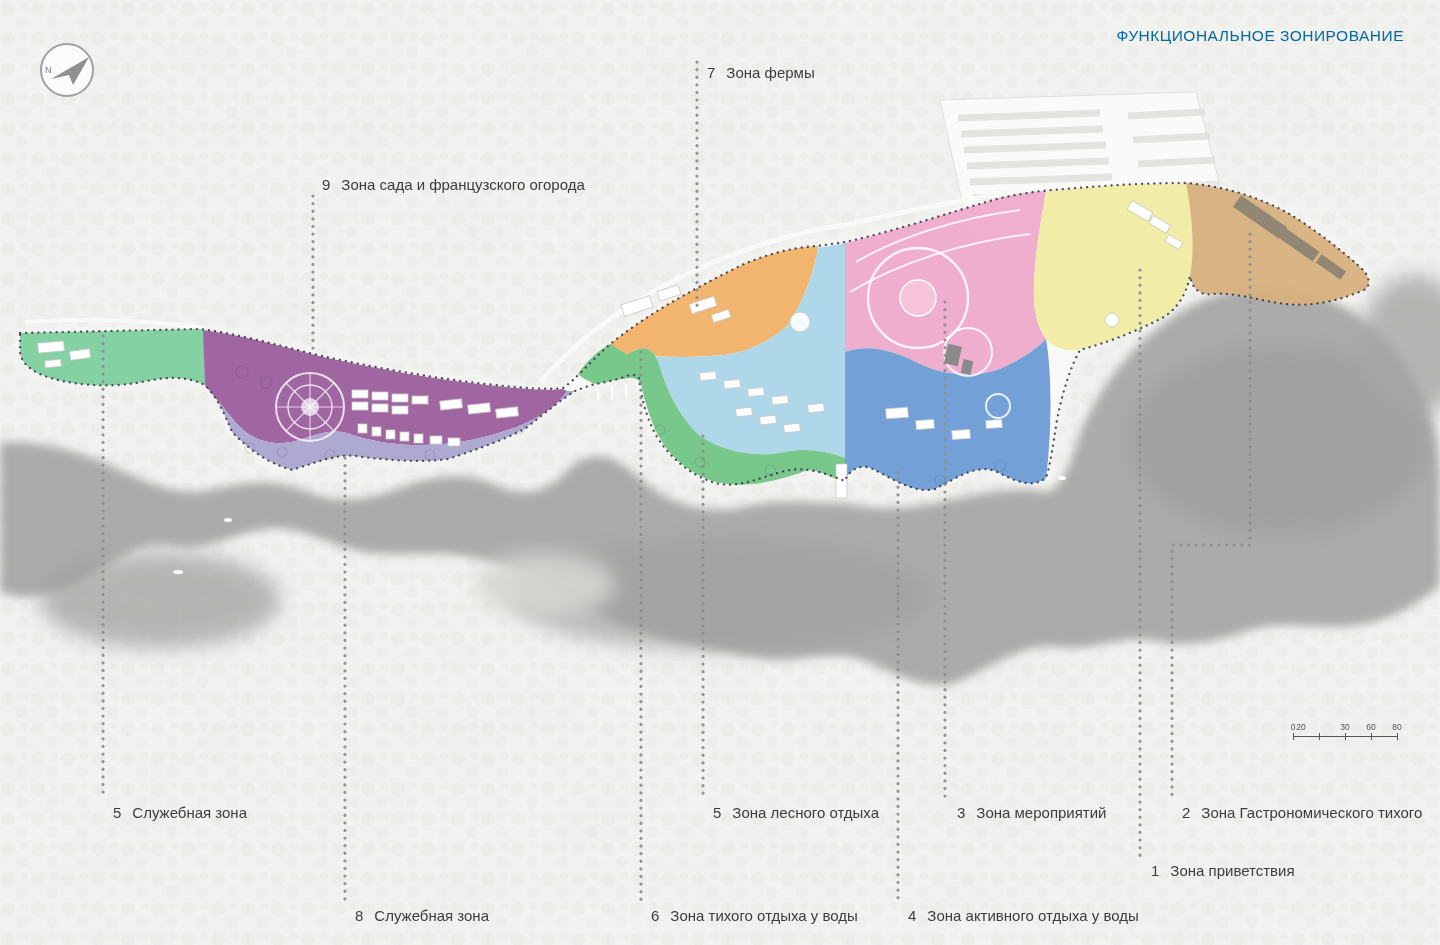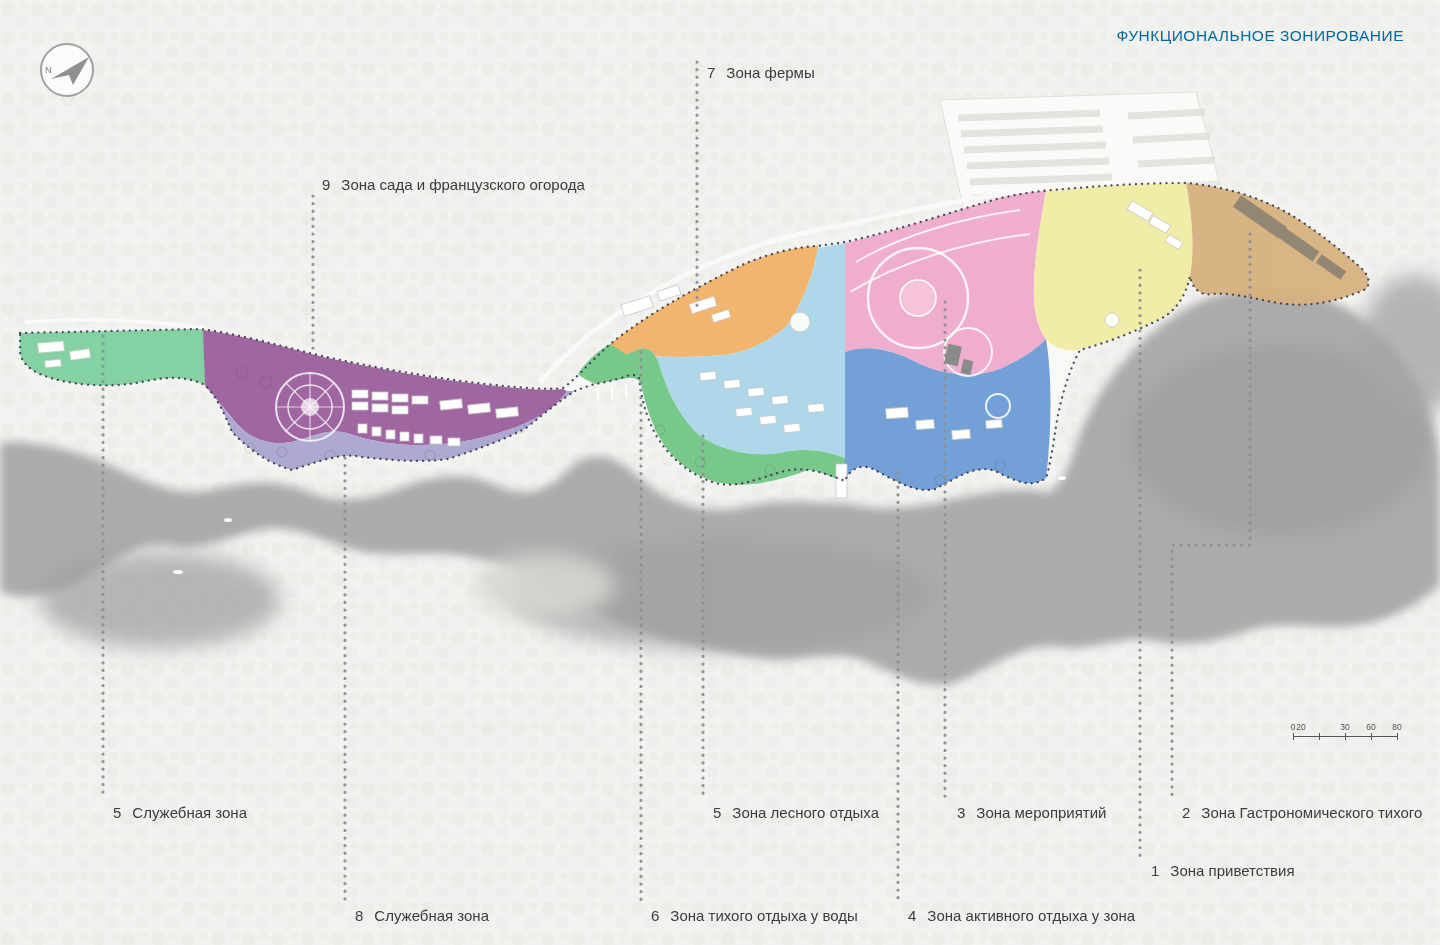--- a/index.html
+++ b/index.html
@@ -252,21 +252,21 @@
 <div class="zl" style="left:651px;top:907px">
       <span>6</span>
       <span>Зона тихого отдыха у воды</span>
     </div>
 <div class="zl" style="left:713px;top:804px">
       <span>5</span>
       <span>Зона лесного отдыха</span>
     </div>
 <div class="zl" style="left:908px;top:907px">
       <span>4</span>
-      <span>Зона активного отдыха у зона</span>
+      <span>Зона активного отдыха у воды</span>
     </div>
 <div class="zl" style="left:957px;top:804px">
       <span>3</span>
       <span>Зона мероприятий</span>
     </div>
 <div class="zl" style="left:1182px;top:804px">
       <span>2</span>
       <span>Зона Гастрономического тихого</span>
     </div>
 <div class="zl" style="left:1151px;top:862px">

